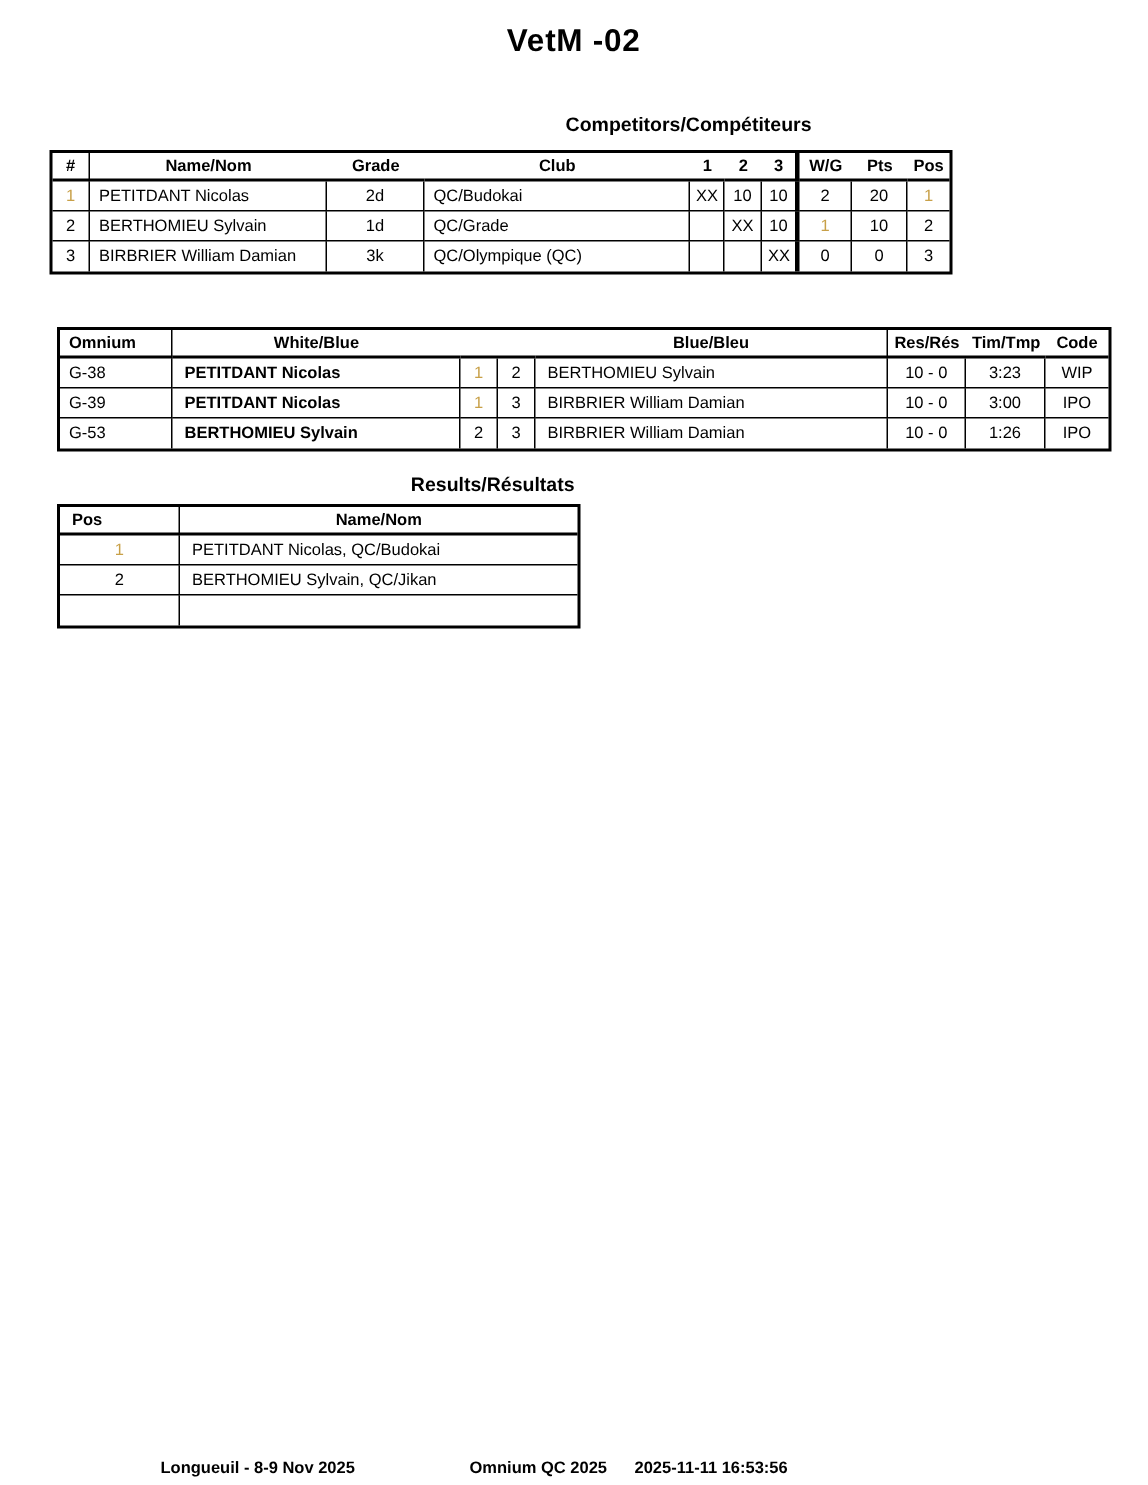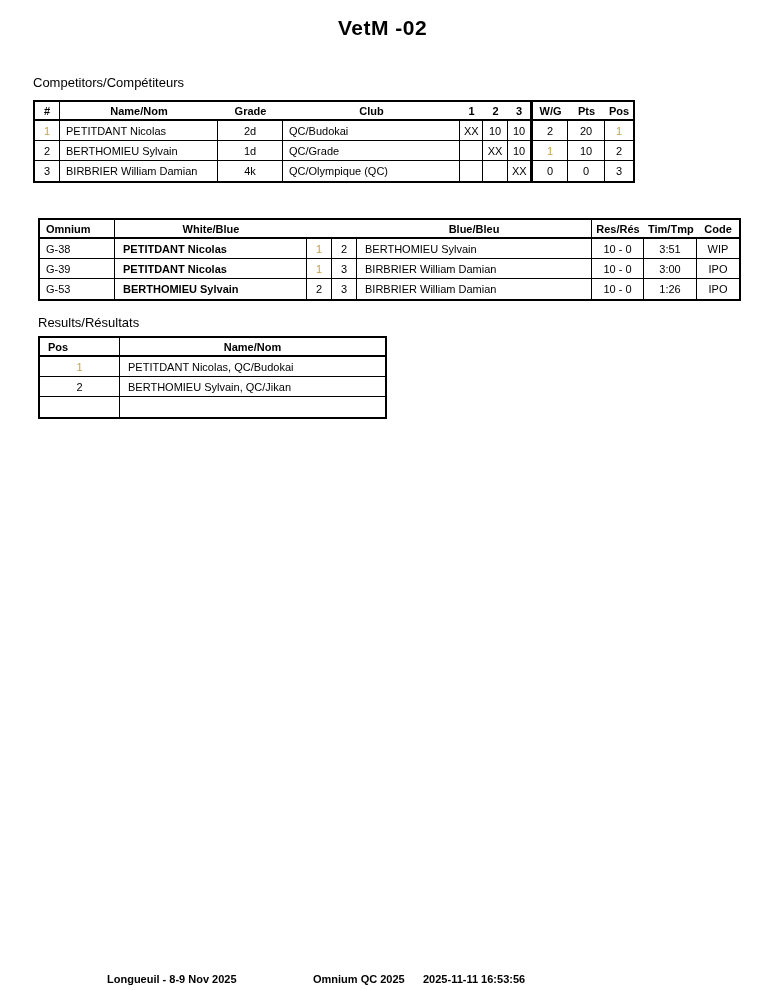--- a/index.html
+++ b/index.html
@@ -4,21 +4,21 @@
 <style>
   html,body {margin:0; padding:0; background:#ffffff;}
   .page {
     position:relative; width:765px; height:990px; background:#ffffff;
     font-family:"Liberation Sans", sans-serif; color:#000000; overflow:hidden;
   }
   .doc-title {
     position:absolute; top:16px; left:0; width:765px; text-align:center;
     font-weight:bold; font-size:21px; letter-spacing:0.5px;
   }
-  .sec-title {position:absolute; font-weight:normal; font-size:13px; text-align:left;}
+  .sec-title {position:absolute; font-weight:bold; font-size:13px; text-align:right;}
   #st-competitors {top:75px; left:33px; width:508px;}
   #st-matches {top:197px; left:38px; width:699px;}
   #st-results {top:315px; left:38px; width:345px;}
 
   table {
     position:absolute; border-collapse:separate; border-spacing:0;
     border:2px solid #000; table-layout:fixed; font-size:11px;
   }
   #tbl-competitors {left:33px; top:100px; width:598px;}
   #tbl-matches {left:38px; top:218px; width:699px;}
@@ -104,21 +104,21 @@
         <td class="ctr br"></td>
         <td class="ctr br">XX</td>
         <td class="ctr br3">10</td>
         <td class="ctr br gold">1</td>
         <td class="ctr br">10</td>
         <td class="ctr">2</td>
       </tr>
       <tr>
         <td class="ctr br">3</td>
         <td class="lft br pl6">BIRBRIER William Damian</td>
-        <td class="ctr br">4k</td>
+        <td class="ctr br">3k</td>
         <td class="lft br pl6">QC/Olympique (QC)</td>
         <td class="ctr br"></td>
         <td class="ctr br"></td>
         <td class="ctr br3">XX</td>
         <td class="ctr br">0</td>
         <td class="ctr br">0</td>
         <td class="ctr">3</td>
       </tr>
     </tbody>
   </table>
@@ -147,21 +147,21 @@
       </tr>
     </thead>
     <tbody>
       <tr>
         <td class="lft br pl6">G-38</td>
         <td class="lft br pl8 b">PETITDANT Nicolas</td>
         <td class="ctr br gold">1</td>
         <td class="ctr br">2</td>
         <td class="lft br pl8">BERTHOMIEU Sylvain</td>
         <td class="ctr br">10 - 0</td>
-        <td class="ctr br">3:51</td>
+        <td class="ctr br">3:23</td>
         <td class="ctr">WIP</td>
       </tr>
       <tr>
         <td class="lft br pl6">G-39</td>
         <td class="lft br pl8 b">PETITDANT Nicolas</td>
         <td class="ctr br gold">1</td>
         <td class="ctr br">3</td>
         <td class="lft br pl8">BIRBRIER William Damian</td>
         <td class="ctr br">10 - 0</td>
         <td class="ctr br">3:00</td>

